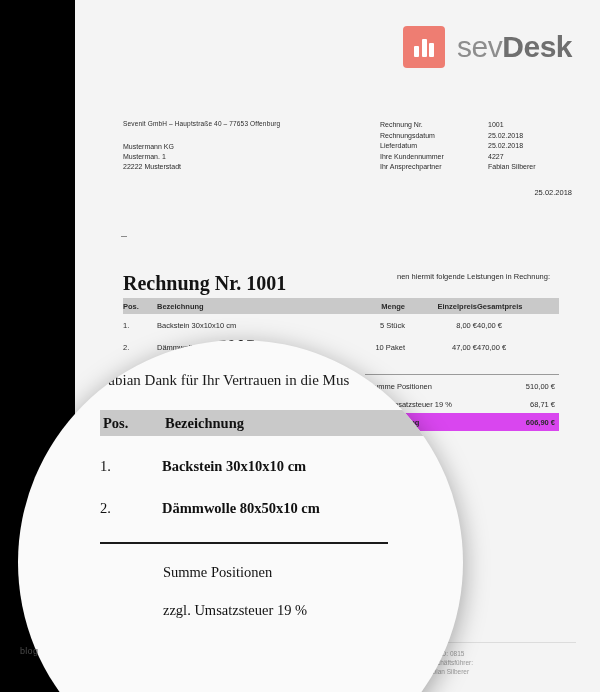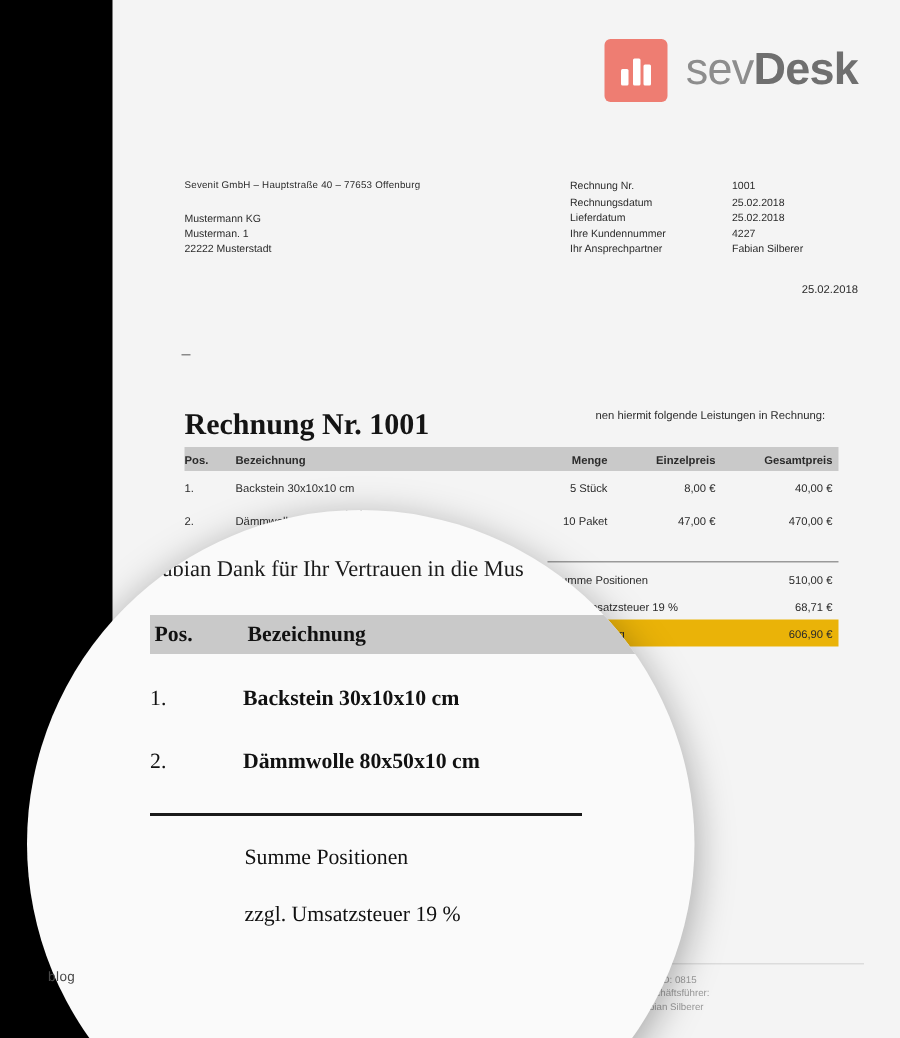--- a/index.html
+++ b/index.html
@@ -132,40 +132,40 @@
   }
   #table .trow {
     display: flex;
     height: 22px;
     align-items: center;
   }
   .c-pos   { width: 34px; }
   .c-desc  { width: 186px; }
   .c-qty   { width: 62px; text-align: right; }
   .c-price { width: 72px; text-align: right; }
-  .c-total { width: 78px; text-align: right; padding-right: 4px; }
+  .c-total { width: 78px; padding-right: 4px; }
 
   #totals {
     position: absolute;
     left: 290px;
     top: 372px;
     width: 194px;
     font-size: 7.5px;
     color: #2b2b2b;
   }
   #totals .row {
     display: flex;
     justify-content: space-between;
     height: 18px;
     align-items: center;
     padding: 0 4px;
   }
   #totals .row.grand {
-    background: #eab308;
-    font-weight: normal;
+    background: #d946ef;
+    font-weight: bold;
   }
   #totals .sep {
     border-top: 1px solid #9a9a9a;
     margin: 2px 0;
   }
 
   
   #footer {
     position: absolute;
     left: 48px;
@@ -276,21 +276,21 @@
     left: 46px;
     top: 236px;
     width: 6px;
     height: 1px;
     background: #8a8a8a;
   }
 
   
   #blog {
     position: absolute;
-    left: 32px;
+    left: 20px;
     bottom: 36px;
     font-size: 9px;
     color: #4a4a4a;
     letter-spacing: 0.3px;
   }
 </style>
 </head>
 <body>
 
 <div id="sheet">

